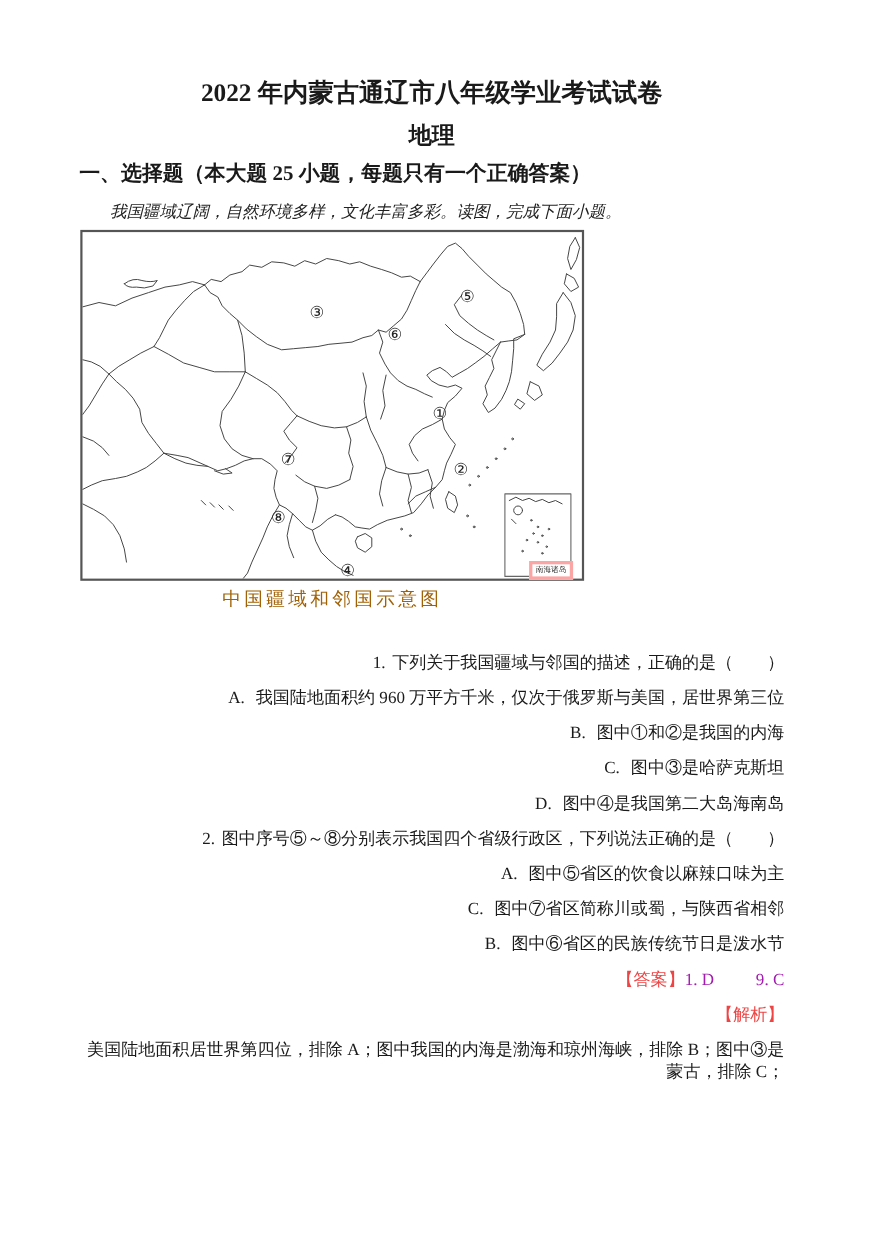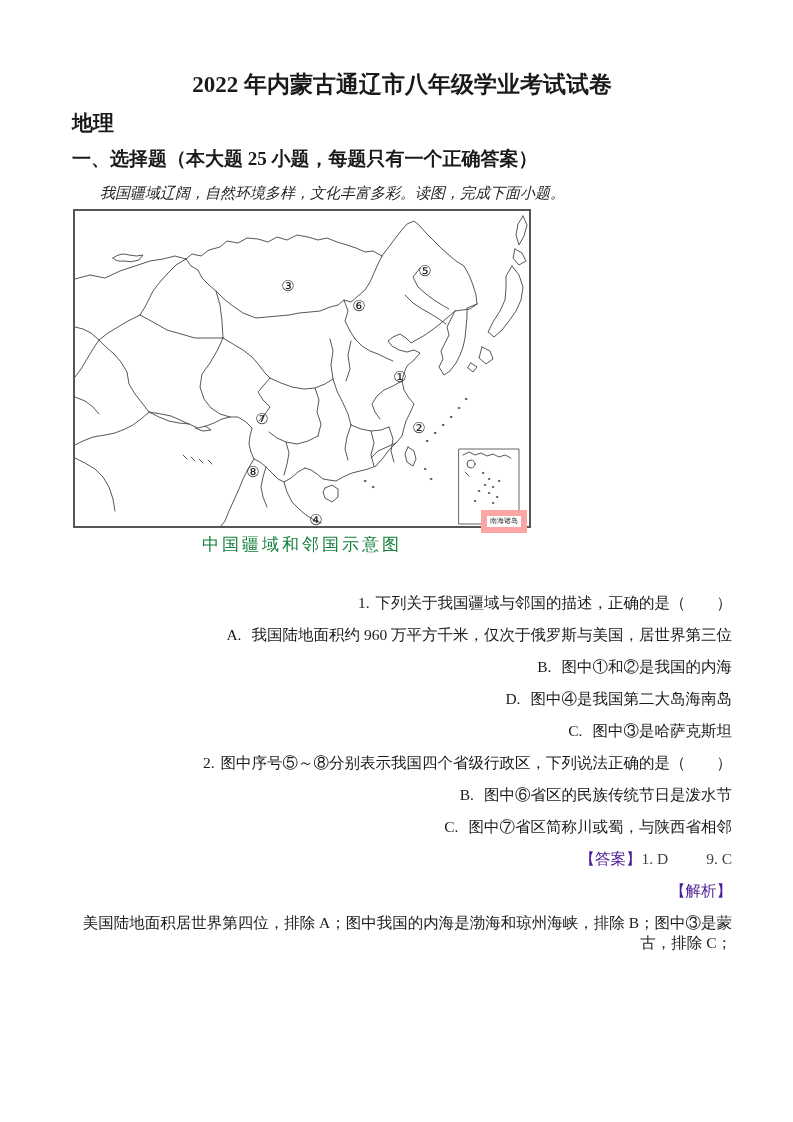--- a/index.html
+++ b/index.html
@@ -1,31 +1,31 @@
 <!DOCTYPE html>
 <html><head>
 <meta charset="utf-8">
 <style>
   html,body{margin:0;padding:0;background:#fff;}
   .page{
     position:relative;
     width:793px;height:1122px;
     box-sizing:border-box;
-    padding:73px 61px 0 72px;
+    padding:73px 80px 0 72px;
     background:#ffffff;
     font-family:"Liberation Serif", serif;
     color:#1a1a1a;
     overflow:hidden;
   }
   .title{
     text-align:center;font-size:23px;font-weight:bold;
     line-height:24px;margin:0;
   }
   .subject{
-    font-size:21px;font-weight:bold;
+    text-align:center;font-size:21px;font-weight:bold;
     line-height:24px;margin:14px 0 0 0;
   }
   .section-heading{
     font-size:19px;font-weight:bold;line-height:20px;margin:14px 0 0 0;
   }
   .intro{
     font-size:15px;line-height:18px;margin:15px 0 0 0;
     padding-left:28px;font-style:italic;color:#222;
   }
   .figure{margin:7px 0 0 1px;width:458px;}
@@ -34,36 +34,36 @@
     border:2px solid #555;background:#fff;
   }
   .map-frame svg{display:block;width:454px;height:315px;}
   .map-marker{
     position:absolute;transform:translate(-50%,-50%);
     font-size:15px;line-height:15px;color:#222;
     font-family:"Liberation Serif", serif;
   }
   .inset-label{
     position:absolute;left:406px;top:299px;width:34px;height:11px;
-    border:6px solid #fca5a5;font-size:7px;line-height:11px;
+    border:3px solid #fca5a5;font-size:7px;line-height:11px;
     text-align:center;color:#333;background:#fff;letter-spacing:0;
   }
   .map-caption{
     width:458px;text-align:center;font-size:17px;line-height:20px;
-    margin:7px 0 0 0;color:#15803d;letter-spacing:3px;
+    margin:7px 0 0 0;color:#a16207;letter-spacing:3px;
   }
   .qa{margin-top:38px;text-align:right;}
   .line{
     font-size:15.5px;line-height:20px;margin:0 0 12px 0;
   }
   .num{margin-right:6px;}
   .opt-label{margin-right:10px;}
-  .blue{color:#4c1d95;}
+  .blue{color:#ef4444;}
   .ans-gap{display:inline-block;width:38px;}
-  .ans-val{color:#404040;}
+  .ans-val{color:#a21caf;}
 </style>
 </head>
 <body>
 
 <div class="page">
 
   <h1 class="title">2022 年内蒙古通辽市八年级学业考试试卷</h1>
   <h2 class="subject">地理</h2>
 
   <div class="section-heading">一、选择题（本大题 25 小题，每题只有一个正确答案）</div>
@@ -182,26 +182,27 @@
       <span class="inset-label">南海诸岛</span>
     </div>
     <div class="map-caption">中国疆域和邻国示意图</div>
   </div>
 
   <div class="qa">
 
     <p class="line"><span class="num">1.</span><span>下列关于我国疆域与邻国的描述，正确的是（　　）</span></p>
     <p class="line"><span class="opt-label">A.</span><span>我国陆地面积约 960 万平方千米，仅次于俄罗斯与美国，居世界第三位</span></p>
     <p class="line"><span class="opt-label">B.</span><span>图中①和②是我国的内海</span></p>
+    <p class="line"><span class="opt-label">C.</span><span>图中③是哈萨克斯坦</span></p>
     <p class="line"><span class="opt-label">D.</span><span>图中④是我国第二大岛海南岛</span></p>
-    <p class="line"><span class="opt-label">C.</span><span>图中③是哈萨克斯坦</span></p>
 
     <p class="line"><span class="num">2.</span><span>图中序号⑤～⑧分别表示我国四个省级行政区，下列说法正确的是（　　）</span></p>
+    <p class="line"><span class="opt-label">A.</span><span>图中⑤省区的饮食以麻辣口味为主</span></p>
+    <p class="line"><span class="opt-label">C.</span><span>图中⑦省区简称川或蜀，与陕西省相邻</span></p>
     <p class="line"><span class="opt-label">B.</span><span>图中⑥省区的民族传统节日是泼水节</span></p>
-    <p class="line"><span class="opt-label">C.</span><span>图中⑦省区简称川或蜀，与陕西省相邻</span></p>
 
     <p class="line"><span class="blue">【答案】</span><span class="ans-val">1. D</span><span class="ans-gap"></span><span class="ans-val">9. C</span></p>
 
     <p class="line"><span class="blue">【解析】</span></p>
 
 
     <p class="line">美国陆地面积居世界第四位，排除 A；图中我国的内海是渤海和琼州海峡，排除 B；图中③是蒙古，排除 C；</p>
 
   </div>
 </div>

